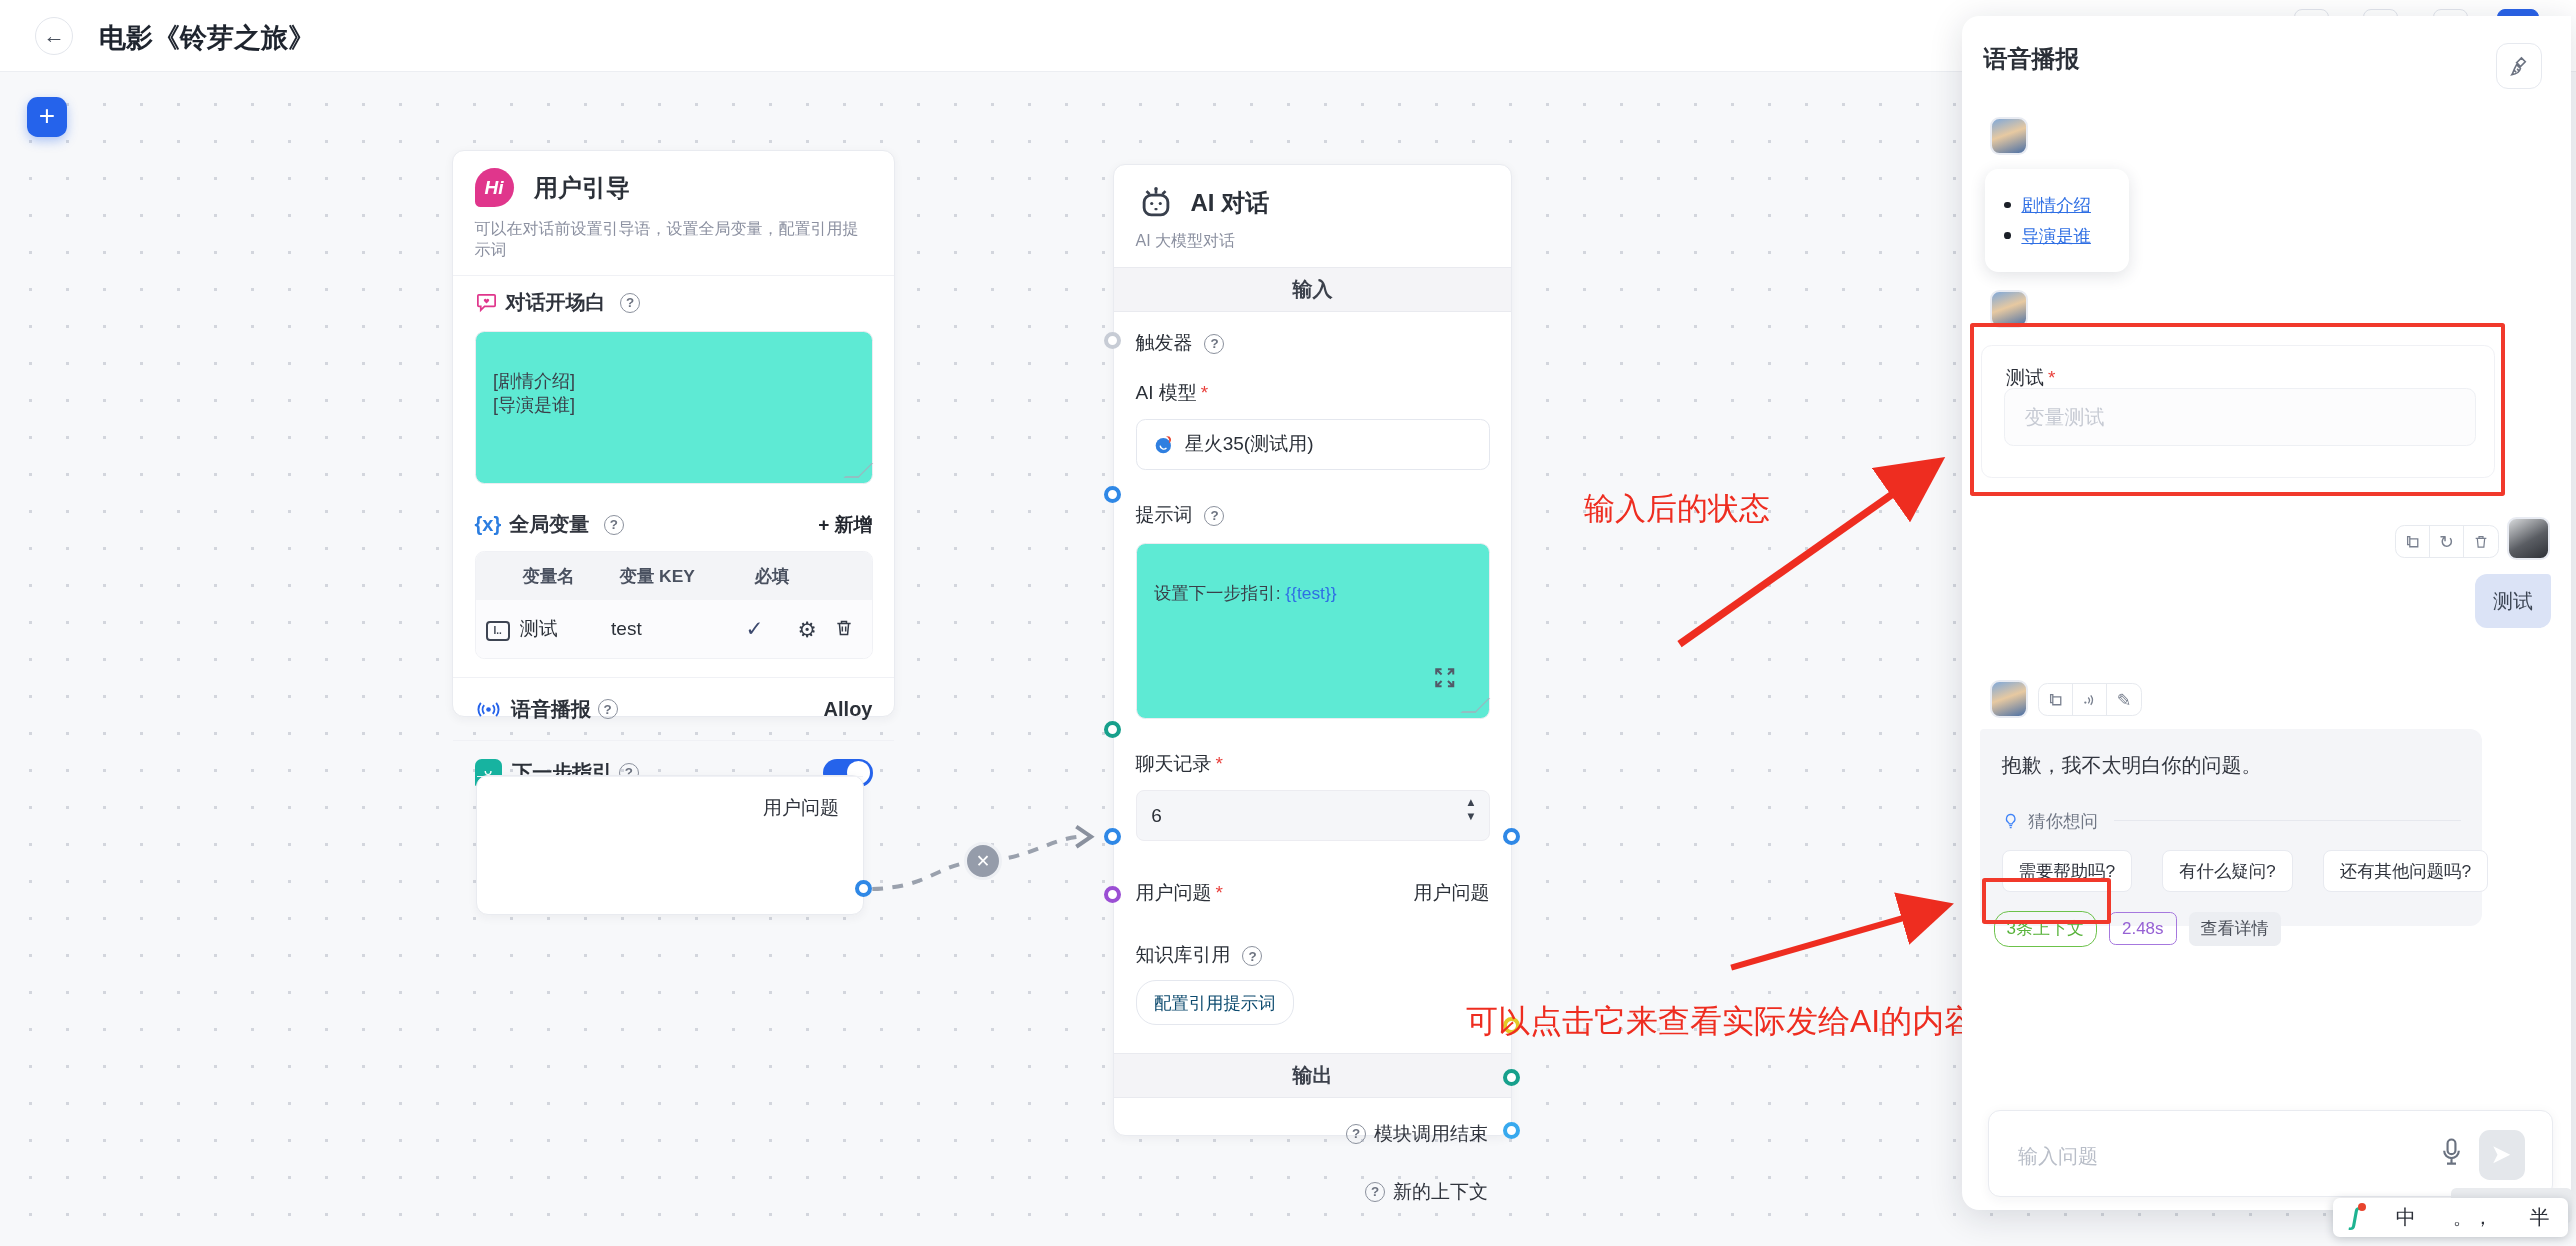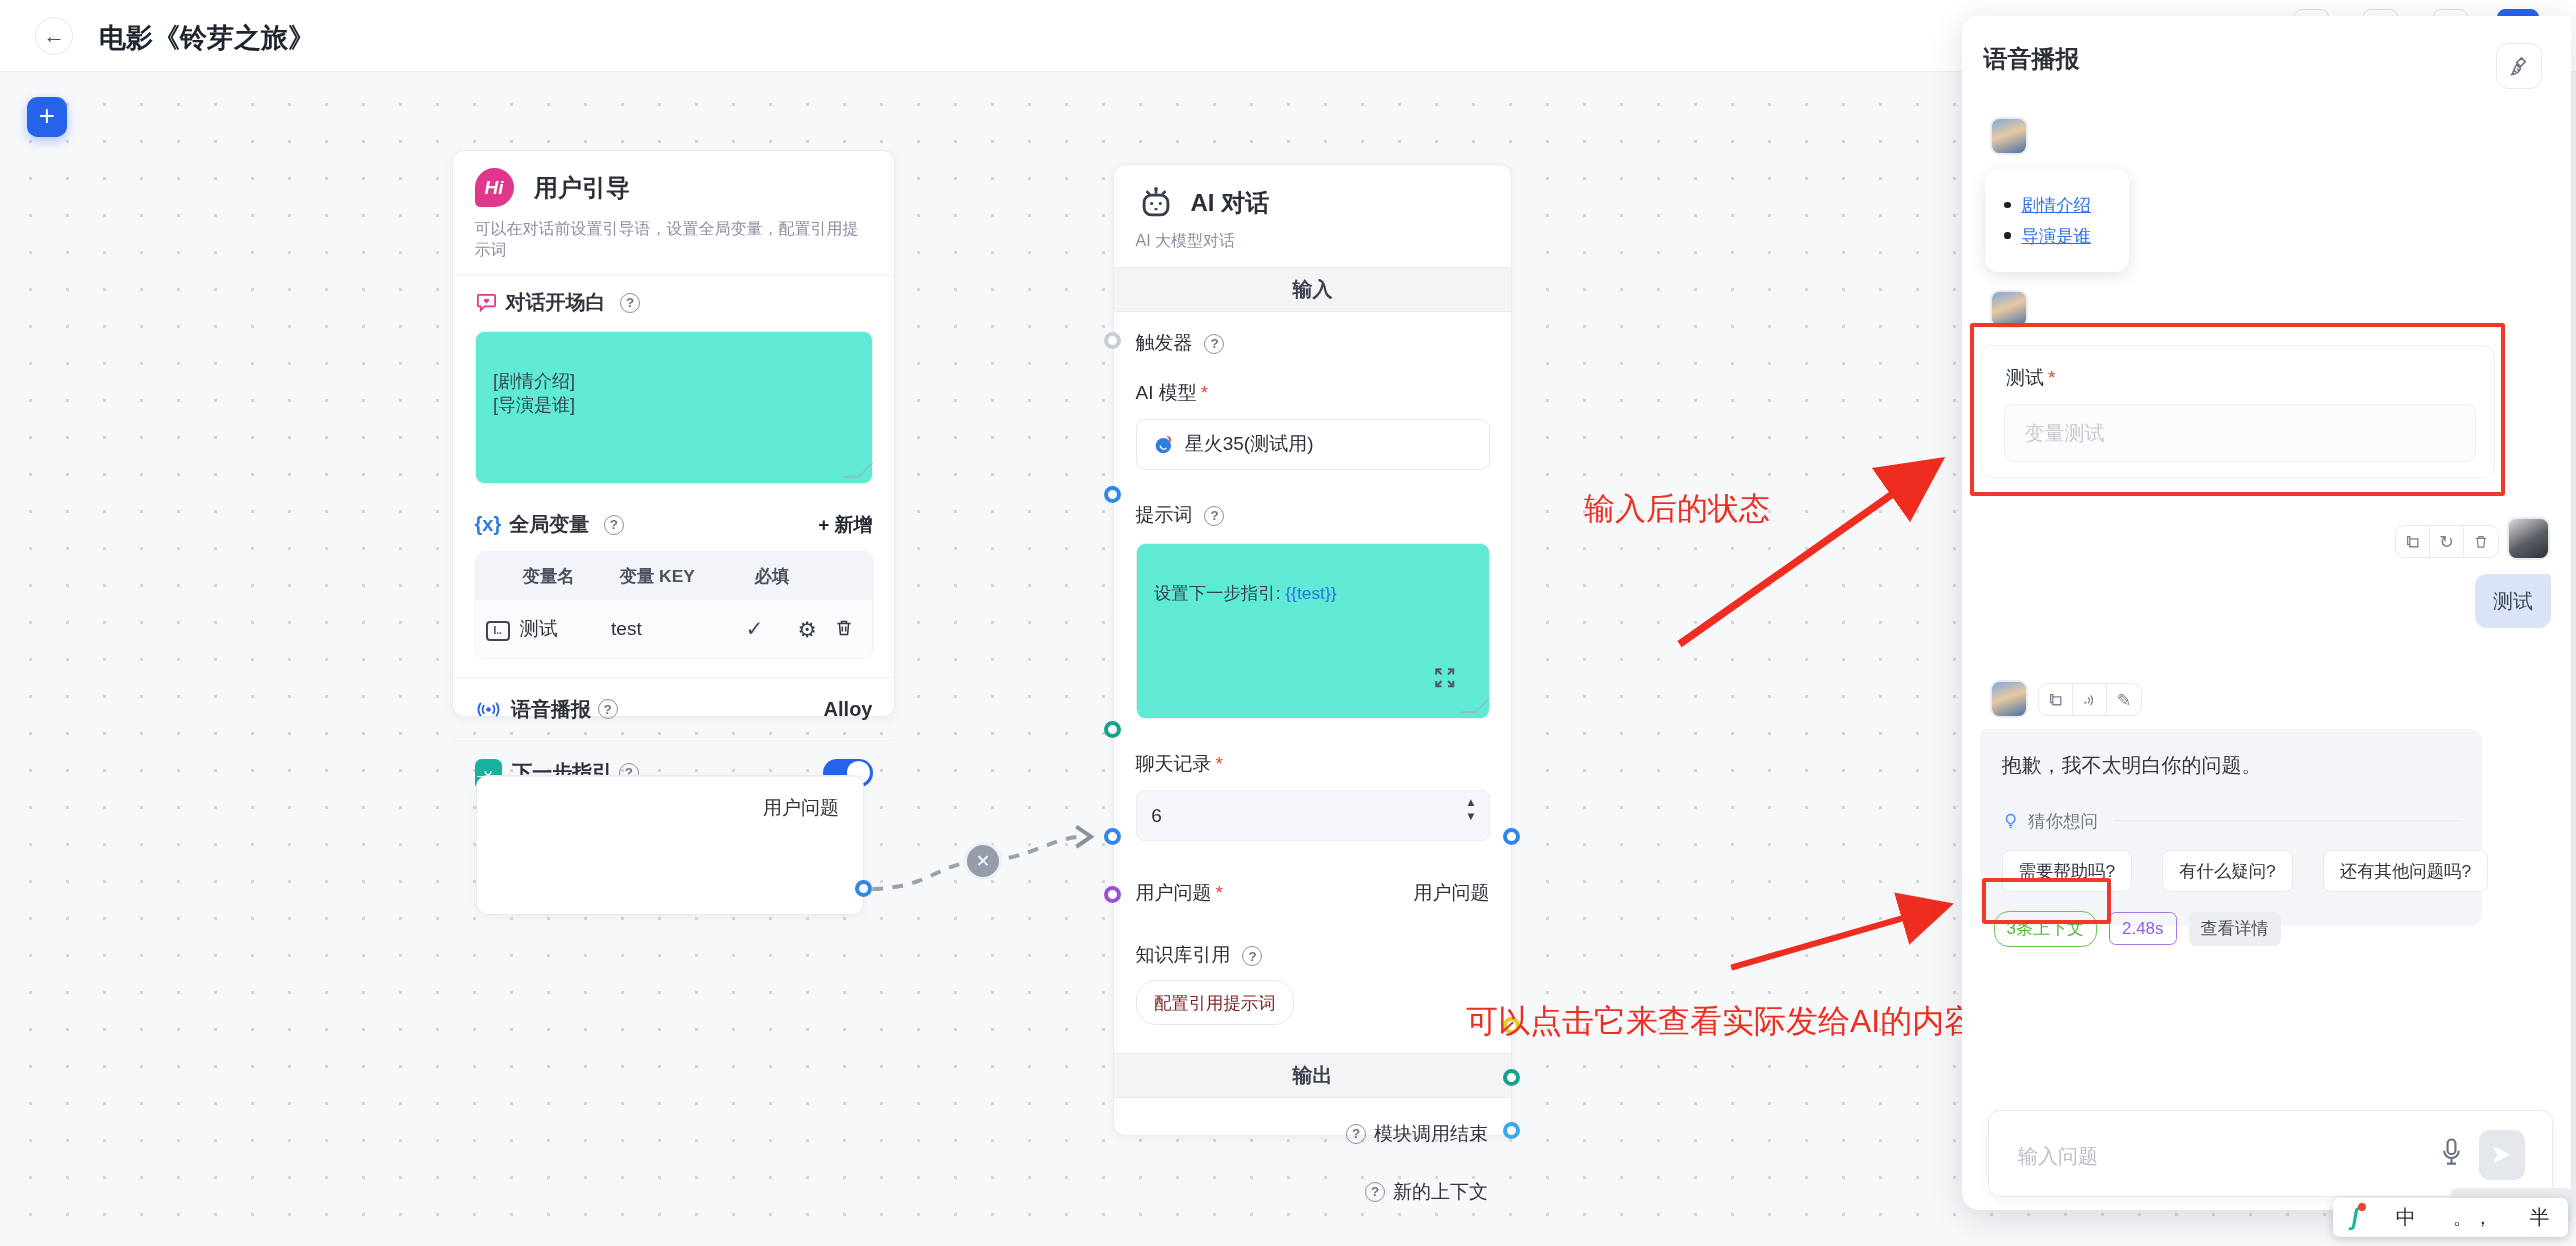--- a/index.html
+++ b/index.html
@@ -81,21 +81,21 @@
   .band { background:#f4f4f7; border-top:1.3px solid #e9eaef; border-bottom:1.3px solid #e9eaef;
     text-align:center; font-size:20px; color:#3c414c; padding:8px 0; font-weight:600; }
   .ai-row { padding:12px 21.5px; font-size:19px; }
   .sel { margin-top:13.4px; background:#fff; border:1.3px solid #e4e7ee; border-radius:9.4px;
     height:51px; display:flex; align-items:center; gap:10.7px; padding:0 16px; font-size:19px; }
   .num-input { margin-top:13.4px; background:#f5f6f9; border:1.3px solid #ececf1; border-radius:8px;
     height:51px; display:flex; align-items:center; padding:0 14.8px; font-size:19px; position:relative;}
   .spin { position:absolute; right:12px; top:5.4px; display:flex; flex-direction:column; gap:2.7px;
     font-size:11.4px; color:#3c4350; line-height:1; }
   .ghost-btn { margin-top:12px; display:inline-block; background:#fff; border:1.3px solid #e4e7ee;
-    border-radius:20px; padding:9.4px 17.4px; font-size:17.4px; color:#7f1d1d; cursor:pointer; }
+    border-radius:20px; padding:9.4px 17.4px; font-size:17.4px; color:#0c4a6e; cursor:pointer; }
   .out-row { display:flex; justify-content:flex-end; align-items:center; gap:8px;
     padding:16px 23px; font-size:19px; color:#30343d; }
   .var-token { color:#2f6fe4; }
   .expand-ic { position:absolute; right:31px; bottom:27px; color:#525a68; }
 
   
   svg.layer { position:absolute; left:0; top:0; z-index:4; pointer-events:none; }
   .x-badge { position:absolute; left:964px; top:842px; width:38px; height:38px; border-radius:50%;
     background:#959caa; border:3.4px solid #eef0f4; color:#fff; font-size:17.4px; font-weight:bold;
     display:flex; align-items:center; justify-content:center; z-index:6; cursor:pointer; }
@@ -112,21 +112,21 @@
   .avatar.user { background:linear-gradient(150deg,#d8dadc 0%,#5a5d63 55%,#2e3137 100%); }
   .link-bubble { position:absolute; left:23px; top:153px; width:144px; background:#fff; border-radius:13.4px;
     box-shadow:0 4px 16px rgba(30,40,60,.13); padding:17.4px 6.7px 17.4px 19px; }
   .link-item { display:flex; align-items:center; gap:10.7px; font-size:17.4px; margin:6.7px 0; }
   .link-item a { color:#2f6fe4; text-decoration:underline; cursor:pointer; }
   .bullet { width:6.7px; height:6.7px; border-radius:50%; background:#1c2028; }
   .redbox { position:absolute; border:4px solid #f1392b; border-radius:2.7px; z-index:12; pointer-events:none; }
   .var-card { position:absolute; left:19px; top:329px; width:514px; height:133px; background:#fff;
     border:1.3px solid #f0f1f5; border-radius:10.7px; }
   .var-card .lbl { position:absolute; left:24px; top:19px; font-size:19px; color:#2b2f38; }
-  .var-card .inp { position:absolute; left:21.5px; top:58px; width:472px; height:58px; background:#fcfcfd;
+  .var-card .inp { position:absolute; left:21.5px; top:42px; width:472px; height:58px; background:#fcfcfd;
     border:1.3px solid #eef0f4; border-radius:9.4px; display:flex; align-items:center; padding:0 20px;
     font-size:20px; color:#c6cad3; }
   .msg-actions { position:absolute; display:flex; border:1.3px solid #e7eaef; border-radius:9.4px;
     background:#fff; overflow:hidden; }
   .msg-actions .act { width:34px; height:31px; display:flex; align-items:center; justify-content:center;
     color:#79808f; font-size:17.4px; border-right:1.3px solid #e7eaef; cursor:pointer; }
   .msg-actions .act:last-child { border-right:none; }
   .user-bubble { position:absolute; left:513px; top:558px; width:76px; height:54px; background:#dbe3f6;
     border-radius:12px 4px 12px 12px; display:flex; align-items:center; justify-content:center;
     font-size:20px; color:#3c4554; }

